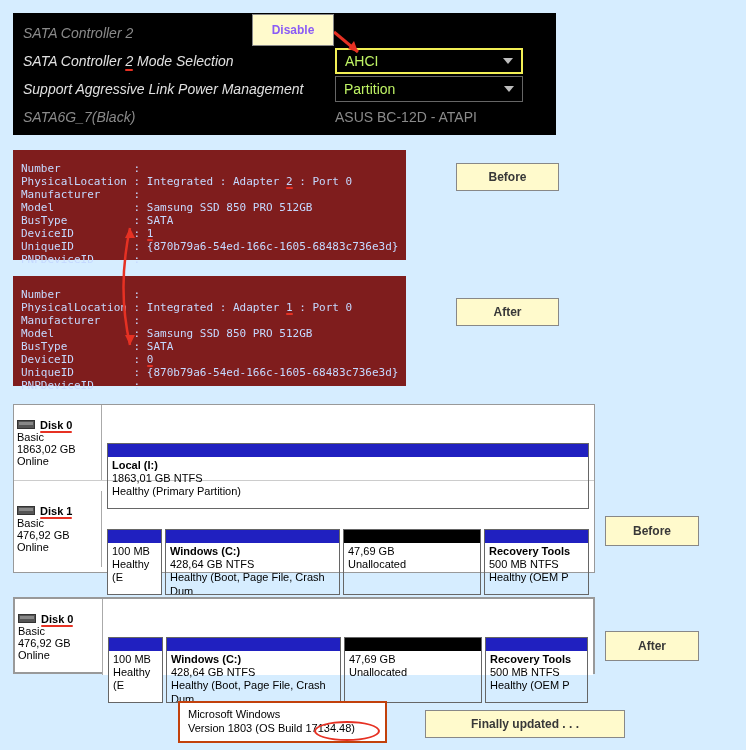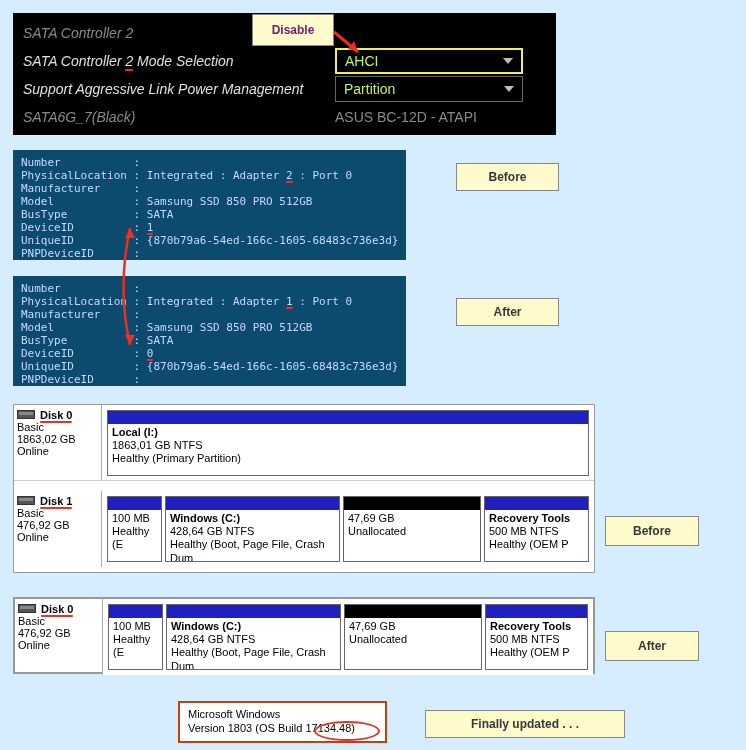--- a/index.html
+++ b/index.html
@@ -25,31 +25,31 @@
     display: flex; align-items: center; justify-content: space-between;
     padding: 0 8px; color:#bef264;
   }
   .bios .select.hl { border: 2px solid #f2ef55; }
   .chev { width:0;height:0;border-left:5px solid transparent;border-right:5px solid transparent;border-top:6px solid #bdbdbd;}
   .underline-red { position:relative; display:inline-block;}
   .underline-red::after{content:"";position:absolute;left:0;right:0;bottom:-2px;height:2px;background:#e63123;border-radius:2px;}
   .disable-callout {
     position:absolute; left:252px; top:14px; width: 82px; height:32px;
     background:#fffacc; border:1px solid #888; display:flex;align-items:center;justify-content:center;
-    font-weight:bold; color:#701a75; z-index:5;
+    font-weight:bold; color:#8b5cf6; z-index:5;
   }
   
   .arrow1 {
     position:absolute; left:334px; top:30px; z-index:4;
   }
   
   .ps {
-    position:absolute; background:#0c4a6e; color:#c5d9ff;
+    position:absolute; background:#7f1d1d; color:#c5d9ff;
     font-family: Consolas, "Lucida Console", monospace; font-size:11px;
-    padding:6px 8px; white-space:pre;
+    padding:12px 8px; white-space:pre;
   }
   .ps1 { left:13px; top:150px; width:393px; height:110px; }
   .ps2 { left:13px; top:276px; width:393px; height:110px; }
   .ps .hl2::after{content:"";position:absolute;height:2px;background:#e63123;border-radius:1px;bottom:-1px;left:0;right:0;}
   .ps .hl2{position:relative;display:inline-block;}
   
   .arrow2 { position:absolute; left:115px; top:223px; z-index:6;}
   .label-box {
     position:absolute; background:#fffacc; border:1px solid #888;
     display:flex; align-items:center; justify-content:center;
@@ -62,28 +62,28 @@
   .lb-final   { left:425px; top:710px; width:200px; height:28px;}
   
   .dm {
     position:absolute; background:#fff; border:1px solid #999;
     display:flex; flex-direction:column;
   }
   .dm-top { left:13px; top:404px; width:582px; height:169px; }
   .dm-bot { left:13px; top:597px; width:582px; height:77px; border-width:2px; }
   .dm-row { display:flex; height:76px; border-bottom:1px solid #ccc; }
   .disk-left {
-    width: 88px; border-right:1px solid #aaa; padding:4px 3px; font-size:11px;
+    width: 88px; border-right:1px solid #aaa; padding:14px 3px; font-size:11px;
   }
   .disk-icon {
     display:inline-block; width:18px; height:9px; background:#555;
     border:1px solid #333; margin-right:2px; position:relative;
   }
   .disk-icon::before{content:"";position:absolute;left:1px;top:1px;width:14px;height:3px;background:#888;}
-  .vols { flex:1; display:flex; padding:5px; gap:3px; background:#fff;}
+  .vols { flex:1; display:flex; padding:5px; gap:3px; background:#fff;margin-top:33px;}
   .vol{
     border:1px solid #666; height:66px; display:flex; flex-direction:column;
   }
   .vol-head { height:13px; }
   .vol-body { flex:1; padding:2px 4px; font-size:11px; line-height:1.2; overflow:hidden;}
   .blue .vol-head{background:#2020c0;}
   .black .vol-head{background:#000;}
   .hatched .vol-body {
     background-image: repeating-linear-gradient(45deg,#fff 0 3px,#2a3ab0 3px 5px);
   }

